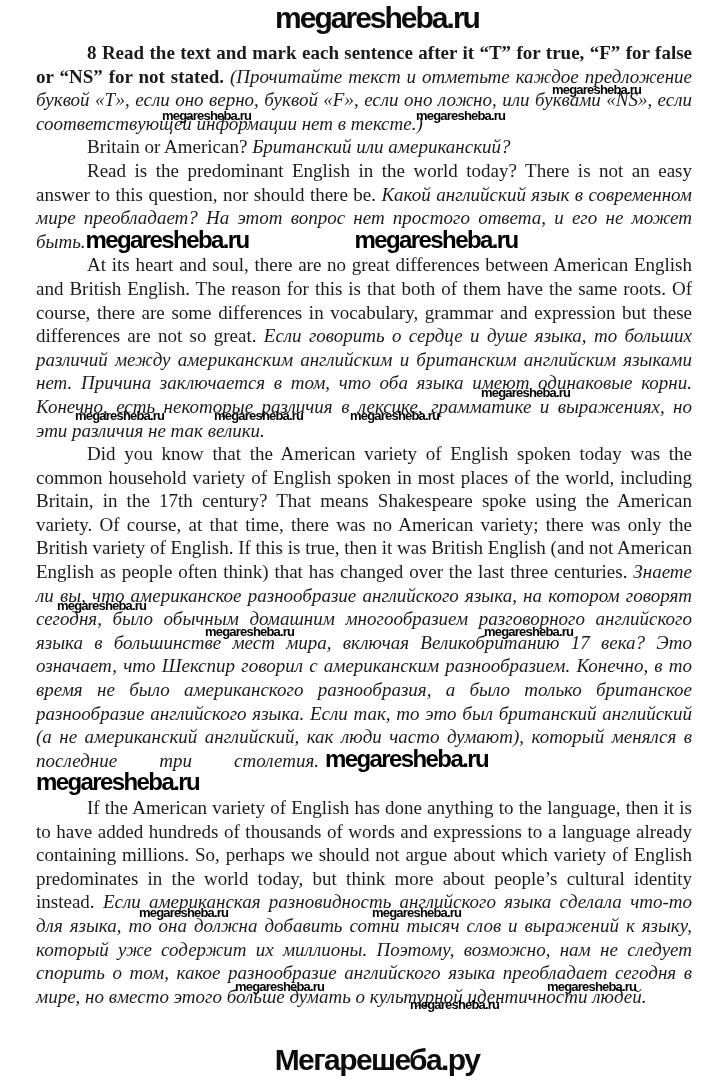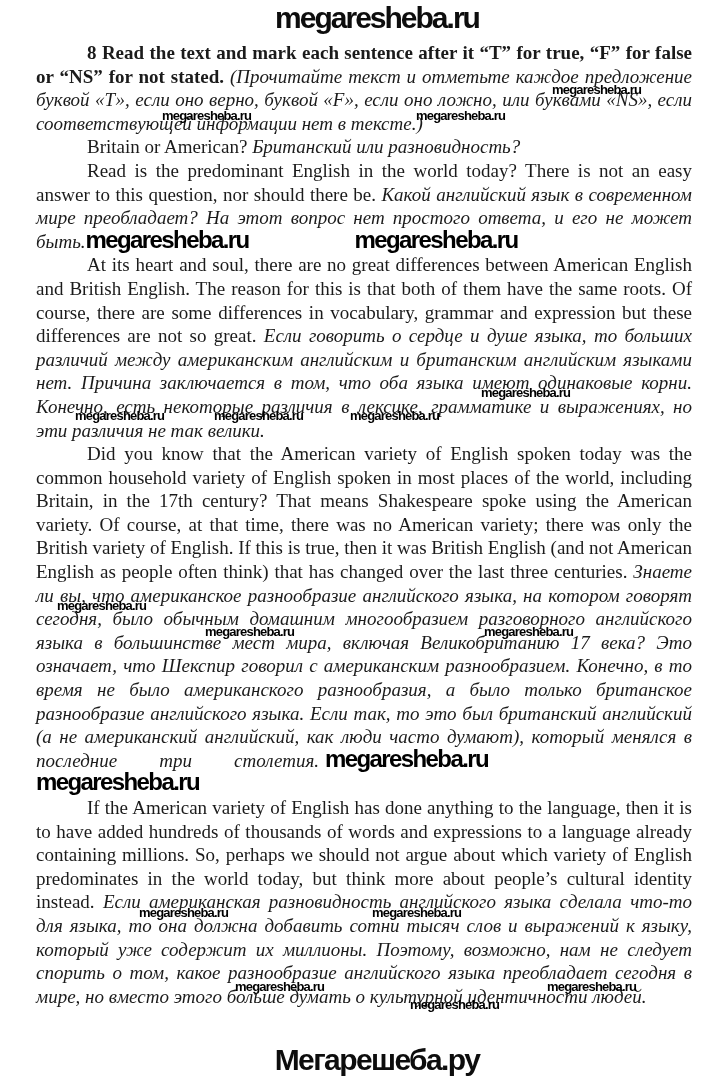--- a/index.html
+++ b/index.html
@@ -84,21 +84,21 @@
 <body>
 
 <div class="page">
 
   <div class="site-title">megaresheba.ru</div>
 
   <div class="content">
 
     <p><span class="en-bold">8 Read the text and mark each sentence after it “T” for true, “F” for false or “NS” for not stated. </span><span class="ru">(Прочитайте текст и отметьте каждое предложение буквой «Т», если оно верно, буквой «F», если оно ложно, или буквами «NS», если соответствующей информации нет в тексте.)</span></p>
 
-    <p><span>Britain or American? </span><span class="ru">Британский или разновидность?</span></p>
+    <p><span>Britain or American? </span><span class="ru">Британский или американский?</span></p>
 
     <p><span>Read is the predominant English in the world today? There is not an easy answer to this question, nor should there be. </span><span class="ru">Какой английский язык в современном мире преобладает? На этот вопрос нет простого ответа, и его не может быть.</span><span class="wm-big">megaresheba.ru</span><span class="wm-gap-1"></span><span class="wm-big">megaresheba.ru</span></p>
 
     <p><span>At its heart and soul, there are no great differences between American English and British English. The reason for this is that both of them have the same roots. Of course, there are some differences in vocabulary, grammar and expression but these differences are not so great. </span><span class="ru">Если говорить о сердце и душе языка, то больших различий между американским английским и британским английским языками нет. Причина заключается в том, что оба языка имеют одинаковые корни. Конечно, есть некоторые различия в лексике, грамматике и выражениях, но эти различия не так велики.</span></p>
 
     <p><span>Did you know that the American variety of English spoken today was the common household variety of English spoken in most places of the world, including Britain, in the 17th century? That means Shakespeare spoke using the American variety. Of course, at that time, there was no American variety; there was only the British variety of English. If this is true, then it was British English (and not American English as people often think) that has changed over the last three centuries. </span><span class="ru">Знаете ли вы, что американское разнообразие английского языка, на котором говорят сегодня, было обычным домашним многообразием разговорного английского языка в большинстве мест мира, включая Великобританию 17 века? Это означает, что Шекспир говорил с американским разнообразием. Конечно, в то время не было американского разнообразия, а было только британское разнообразие английского языка. Если так, то это был британский английский (а не американский английский, как люди часто думают), который менялся в последние три столетия.</span><span class="wm-lead"></span><span class="wm-big">megaresheba.ru</span><span class="wm-gap-2"></span><span class="wm-big">megaresheba.ru</span></p>
 
     <p><span>If the American variety of English has done anything to the language, then it is to have added hundreds of thousands of words and expressions to a language already containing millions. So, perhaps we should not argue about which variety of English predominates in the world today, but think more about people’s cultural identity instead. </span><span class="ru">Если американская разновидность английского языка сделала что-то для языка, то она должна добавить сотни тысяч слов и выражений к языку, который уже содержит их миллионы. Поэтому, возможно, нам не следует спорить о том, какое разнообразие английского языка преобладает сегодня в мире, но вместо этого больше думать о культурной идентичности людей.</span></p>
 
   </div>

